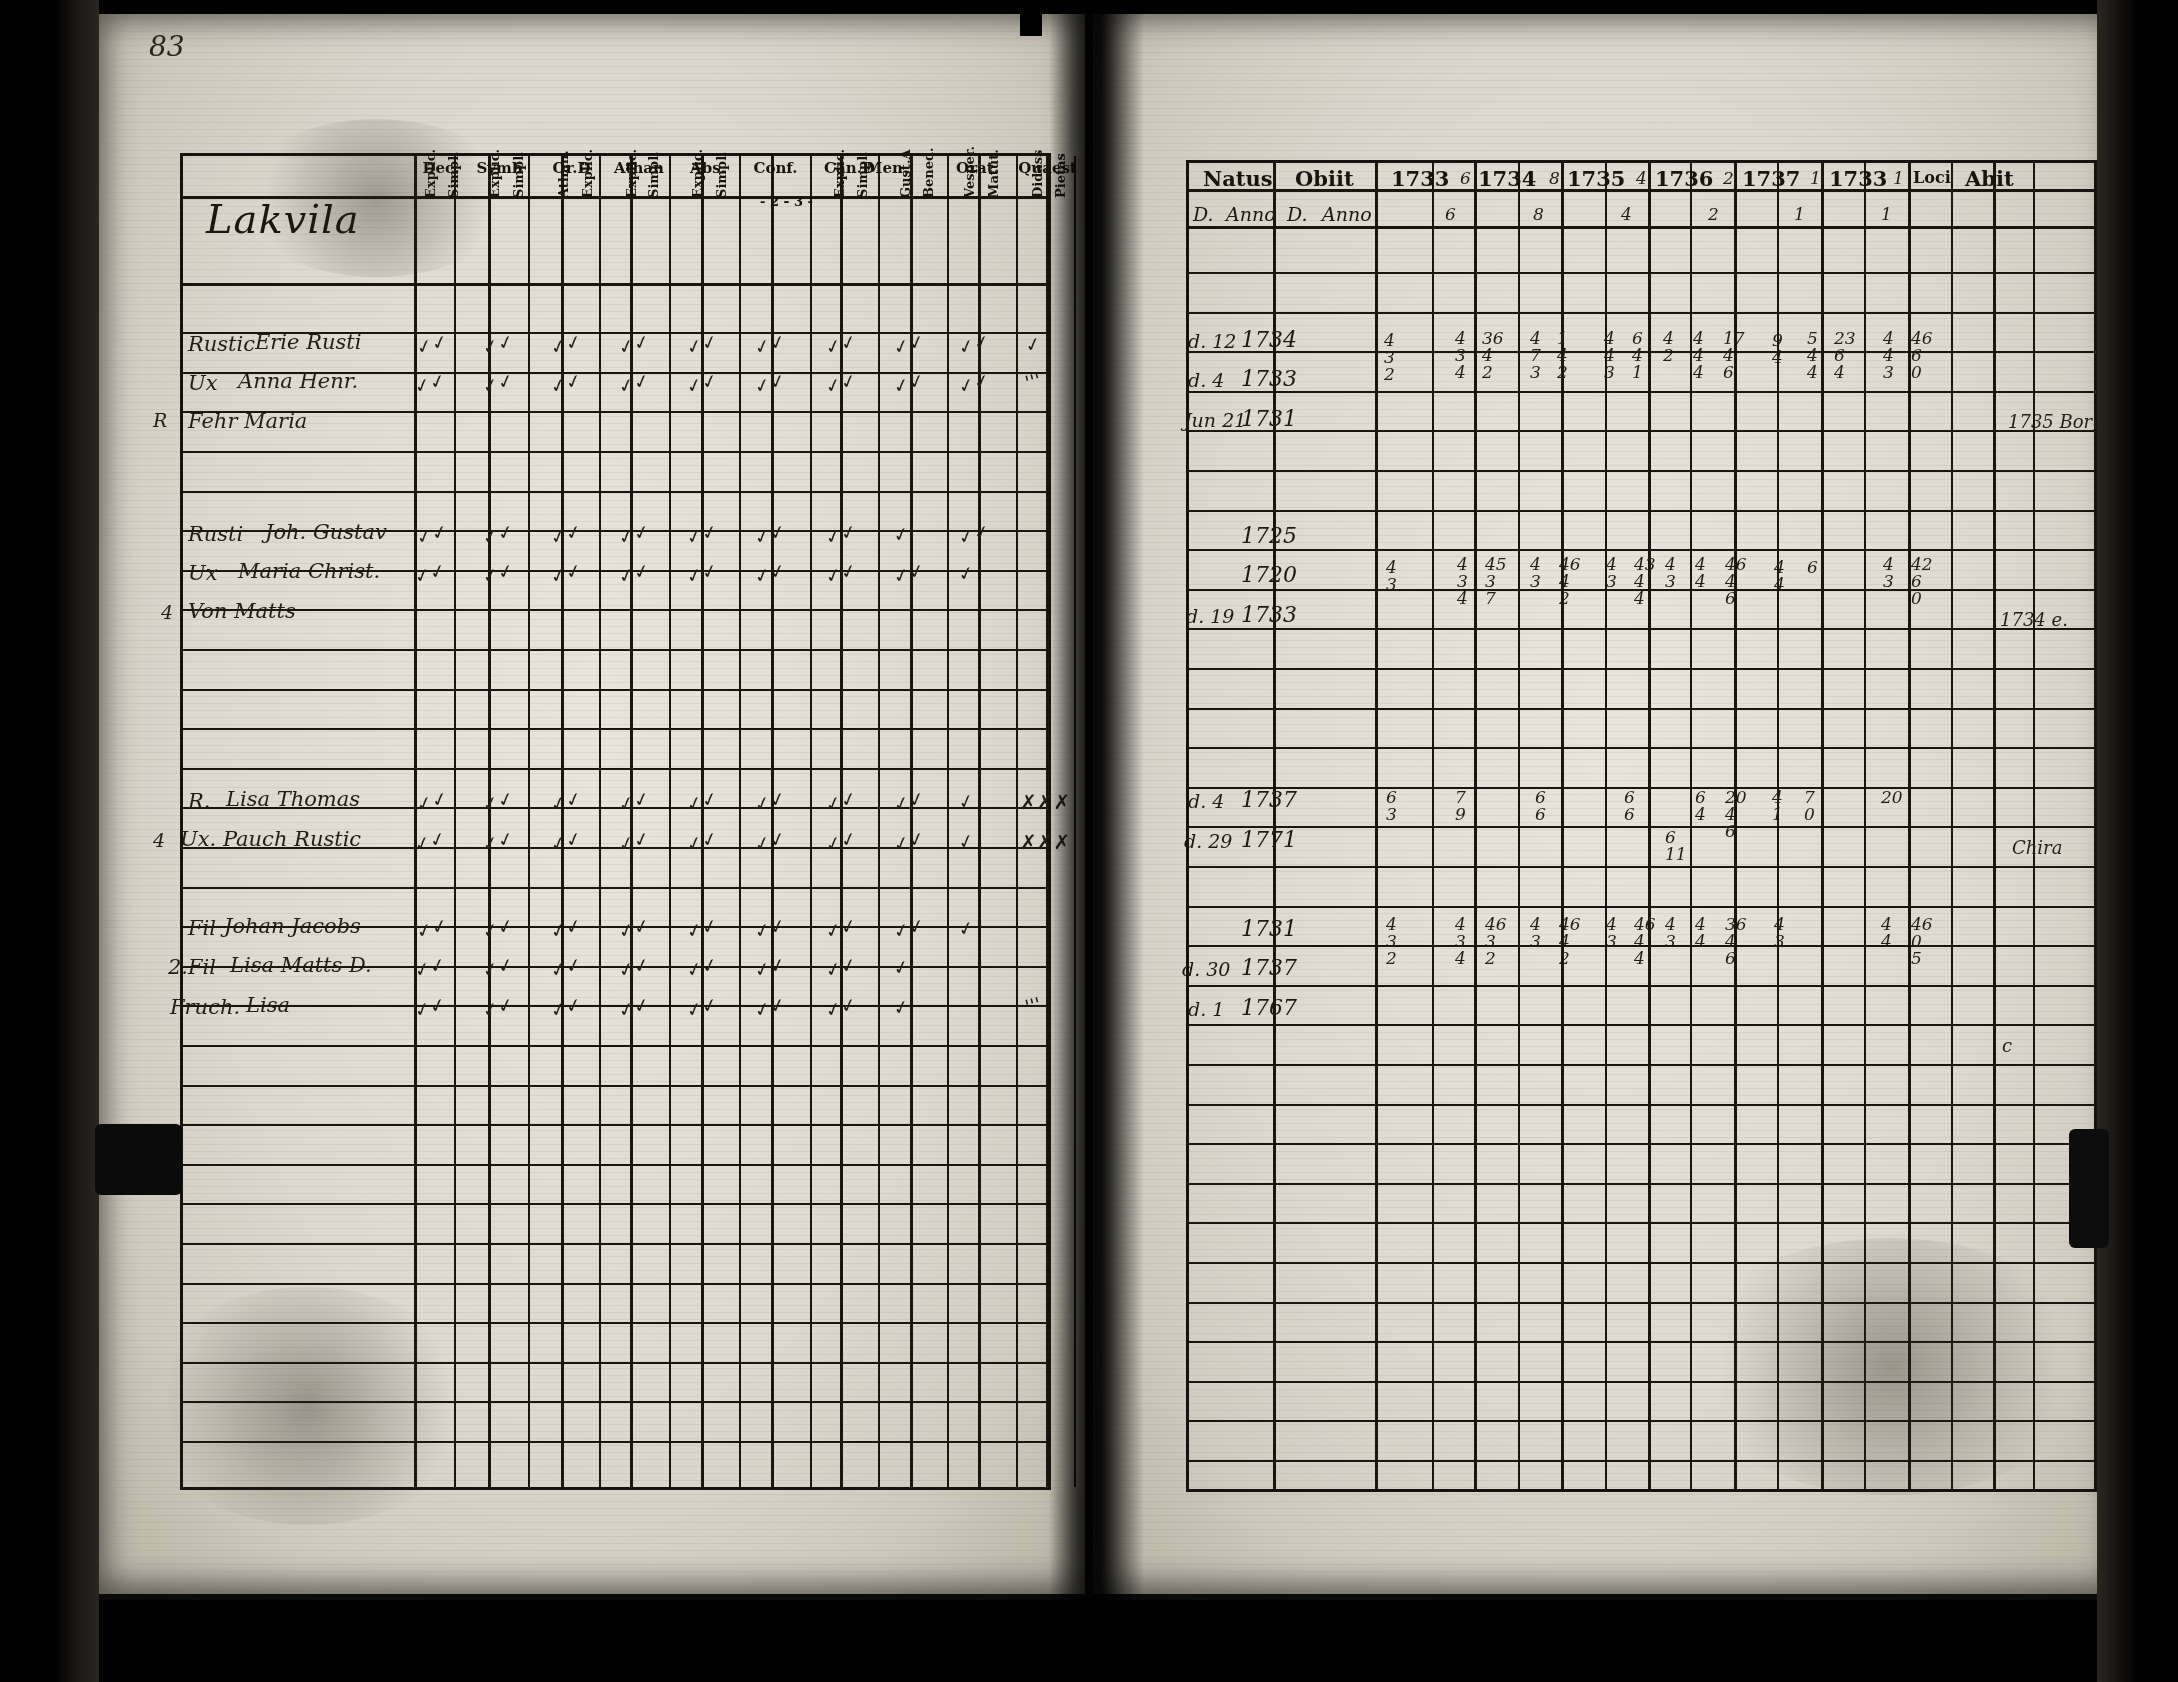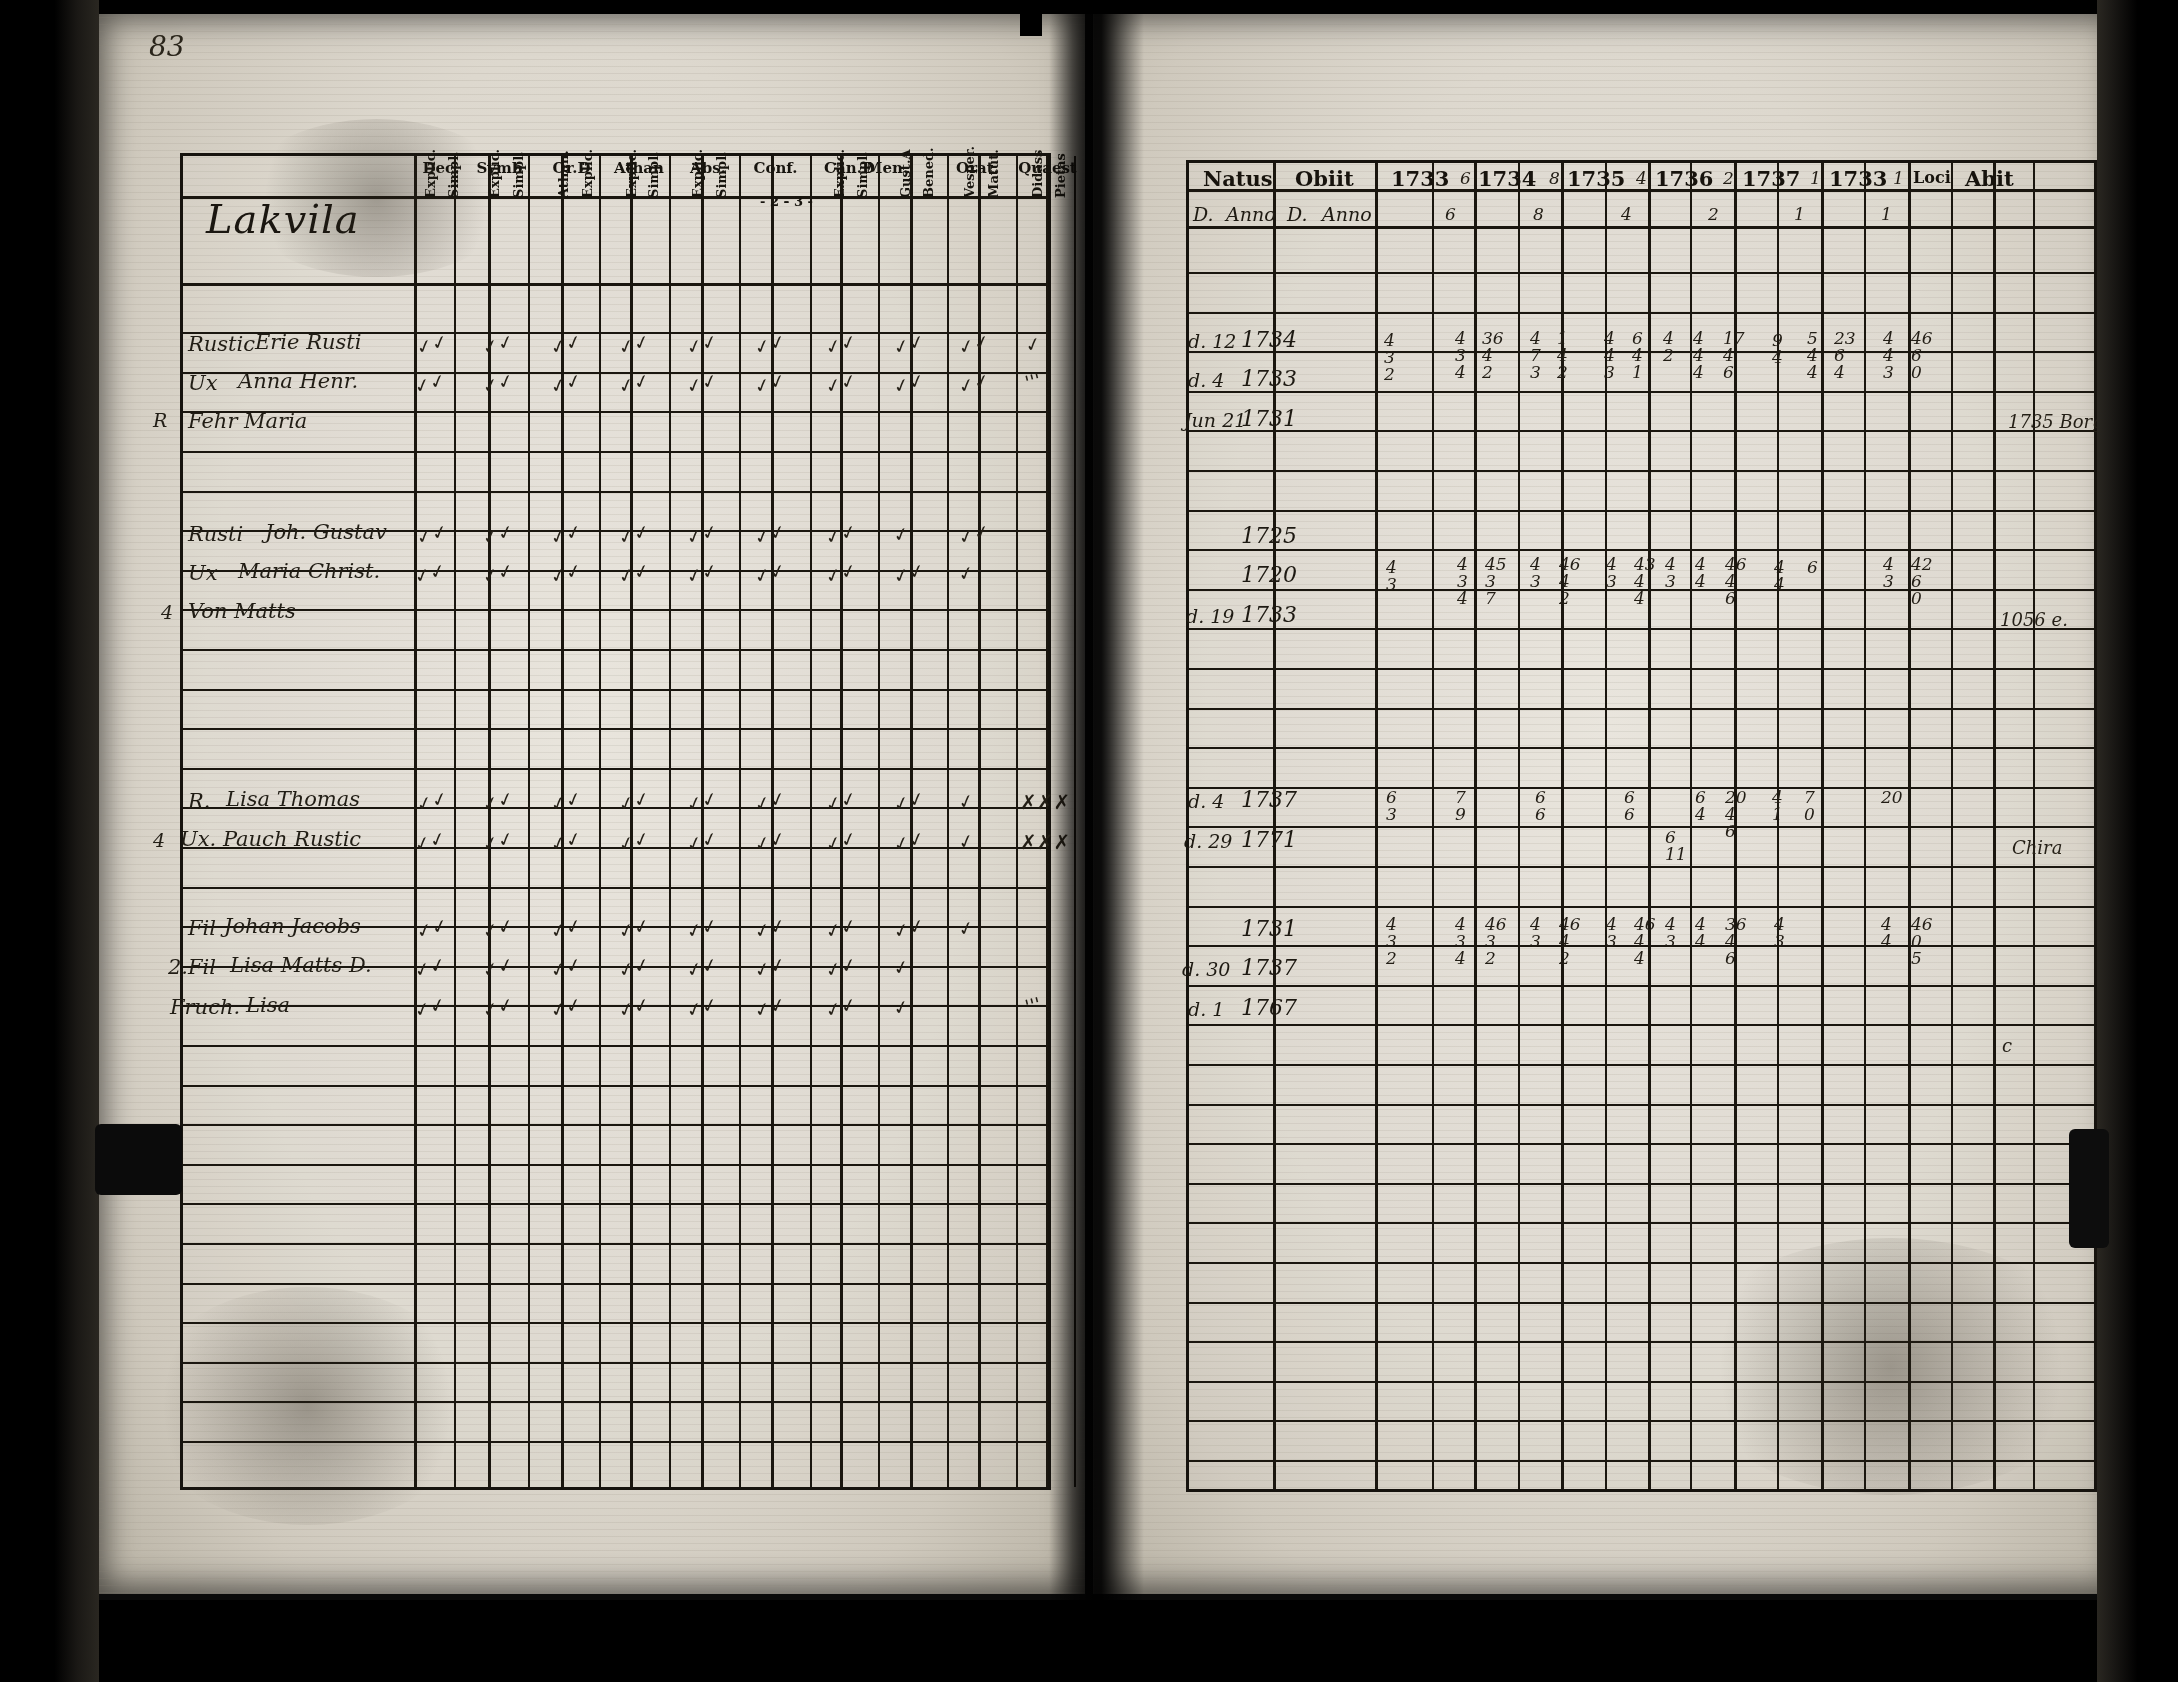--- a/index.html
+++ b/index.html
@@ -597,21 +597,21 @@
 
   <div class="rh" style="left:1184px; top:409px;">Jun 21</div>
   <div class="year-in" style="left:1241px; top:406px;">1731</div>
   <div class="note" style="left:2008px; top:411px;">1735 Borg</div>
 
   <div class="year-in" style="left:1241px; top:523px;">1725</div>
   <div class="year-in" style="left:1241px; top:562px;">1720</div>
 
   <div class="rh" style="left:1186px; top:605px;">d. 19</div>
   <div class="year-in" style="left:1241px; top:602px;">1733</div>
-  <div class="note" style="left:2000px; top:609px;">1056 e.</div>
+  <div class="note" style="left:2000px; top:609px;">1734 e.</div>
 
   <div class="rh" style="left:1188px; top:790px;">d. 4</div>
   <div class="year-in" style="left:1241px; top:787px;">1737</div>
 
   <div class="rh" style="left:1184px; top:830px;">d. 29</div>
   <div class="year-in" style="left:1241px; top:827px;">1771</div>
   <div class="note" style="left:2012px; top:837px;">Chira</div>
 
   <div class="year-in" style="left:1241px; top:916px;">1731</div>
 

